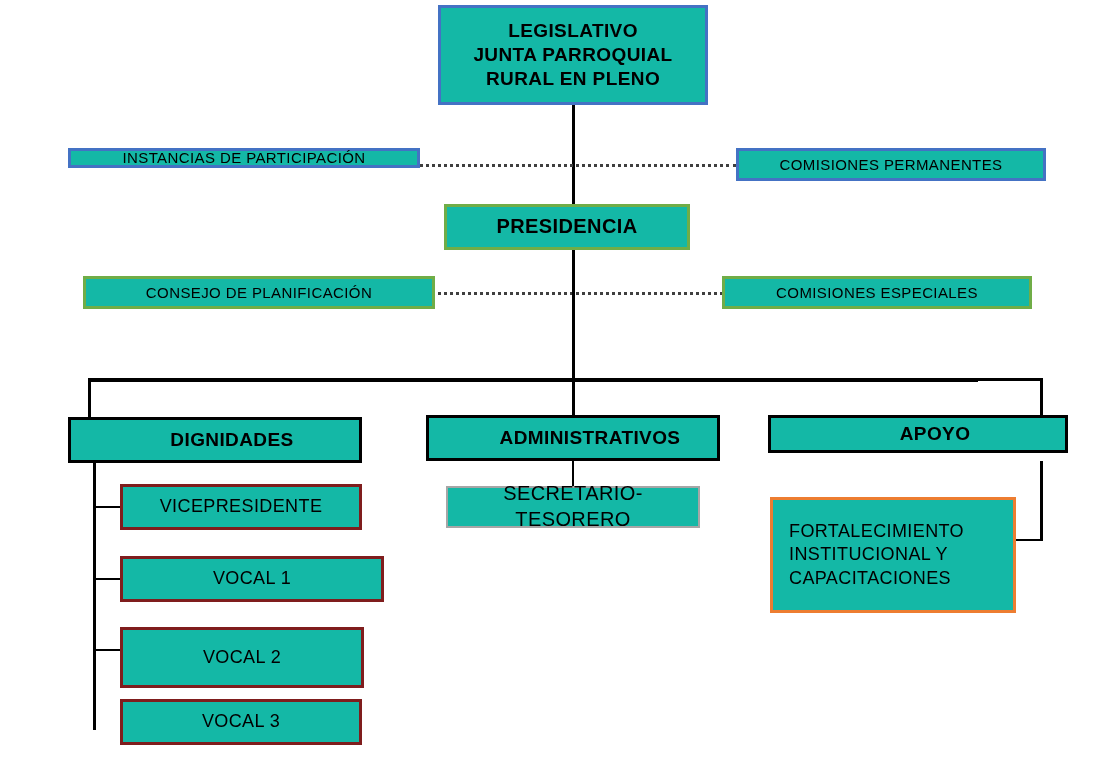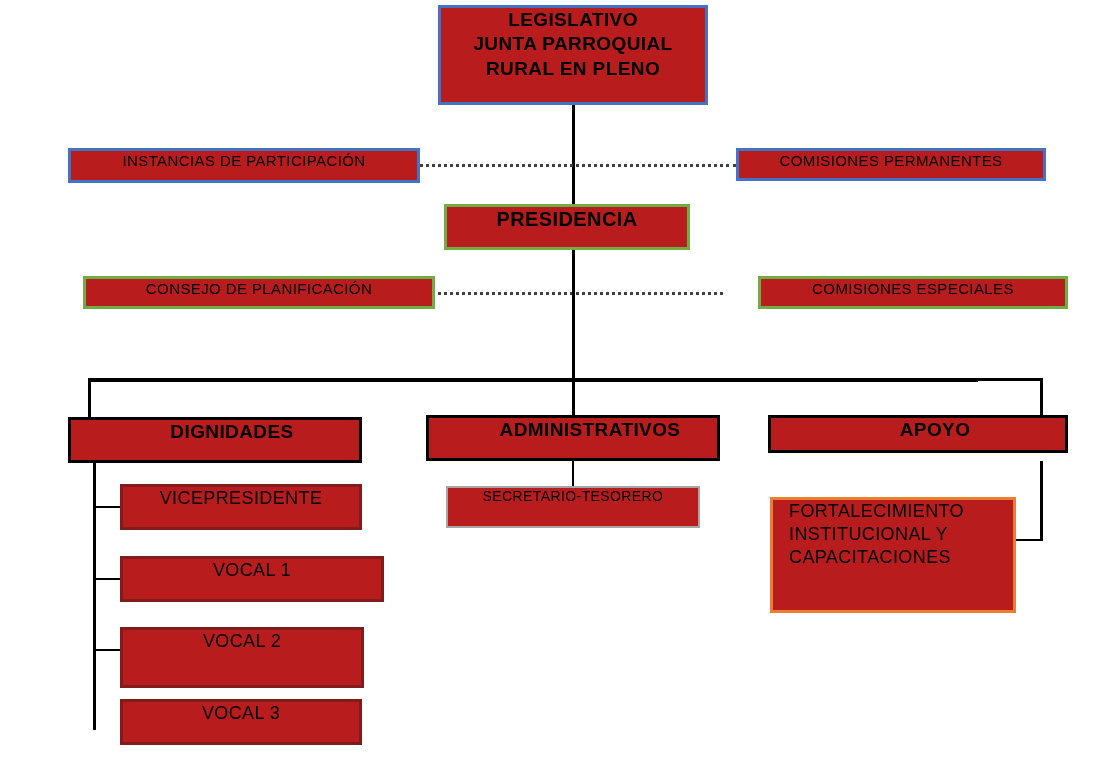--- a/index.html
+++ b/index.html
@@ -13,23 +13,23 @@
   #chart {
     position: relative;
     width: 1107px;
     height: 757px;
     background: #ffffff;
     overflow: hidden;
   }
   .node {
     position: absolute;
     box-sizing: border-box;
-    background: #b91c1c;
+    background: #14b8a6;
     display: flex;
-    align-items: flex-start;
+    align-items: center;
     justify-content: center;
     text-align: center;
     color: #000000;
     letter-spacing: 0.4px;
     z-index: 5;
   }
   .node .label {
     display: block;
     line-height: 1.28;
     white-space: pre-line;
@@ -98,37 +98,37 @@
 
   <div class="line v" style="left:1040px; top:461px; height:80px;"></div>
   <div class="line thin-h" style="left:1015px; top:539px; width:28px;"></div>
 
   <div class="node b-blue bold" style="left:438px; top:5px; width:270px; height:100px; font-size:19px;">
     <span class="label">LEGISLATIVO
 JUNTA PARROQUIAL
 RURAL EN PLENO</span>
   </div>
 
-  <div class="node b-blue" style="left:68px; top:148px; width:352px; height:35px; font-size:15px;">
+  <div class="node b-blue" style="left:68px; top:148px; width:352px; height:20px; font-size:15px;">
     <span class="label">INSTANCIAS DE PARTICIPACIÓN</span>
   </div>
 
   <div class="node b-blue" style="left:736px; top:148px; width:310px; height:33px; font-size:15px;">
     <span class="label">COMISIONES PERMANENTES</span>
   </div>
 
   <div class="node b-green bold" style="left:444px; top:204px; width:246px; height:46px; font-size:20px;">
     <span class="label">PRESIDENCIA</span>
   </div>
 
   <div class="node b-green" style="left:68px; top:276px; width:352px; height:33px; font-size:15px;margin-left:15px;">
     <span class="label">CONSEJO DE PLANIFICACIÓN</span>
   </div>
 
-  <div class="node b-green" style="left:722px; top:276px; width:310px; height:33px; font-size:15px;margin-left:36px;">
+  <div class="node b-green" style="left:722px; top:276px; width:310px; height:33px; font-size:15px;">
     <span class="label">COMISIONES ESPECIALES</span>
   </div>
 
   <div class="node b-black bold" style="left:68px; top:417px; width:294px; height:46px; font-size:19px;">
     <span class="label">DIGNIDADES</span>
   </div>
 
   <div class="node b-black bold" style="left:426px; top:415px; width:294px; height:46px; font-size:19px;">
     <span class="label">ADMINISTRATIVOS</span>
   </div>
@@ -146,21 +146,21 @@
   </div>
 
   <div class="node b-lblue" style="left:120px; top:627px; width:244px; height:61px; font-size:18px;">
     <span class="label">VOCAL 2</span>
   </div>
 
   <div class="node b-lblue" style="left:120px; top:699px; width:242px; height:46px; font-size:18px;">
     <span class="label">VOCAL 3</span>
   </div>
 
-  <div class="node b-gray" style="left:446px; top:486px; width:254px; height:42px; font-size:14px;">
+  <div class="node b-gray" style="left:446px; top:486px; width:254px; height:42px; font-size:20px;">
     <span class="label">SECRETARIO-TESORERO</span>
   </div>
 
   <div class="node b-orange left-align" style="left:770px; top:481px; width:246px; height:116px; font-size:18px;margin-top:16px;">
     <span class="label">FORTALECIMIENTO
 INSTITUCIONAL   Y
 CAPACITACIONES</span>
   </div>
 
 </div>

